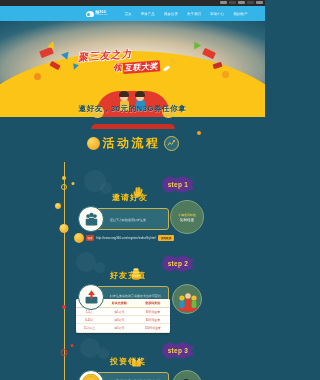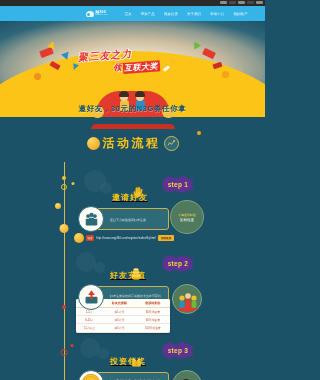--- a/index.html
+++ b/index.html
@@ -144,21 +144,21 @@
 
   
   .step { position:absolute; left:0; width:265px; z-index:28; }
   .step-label {
     position:absolute; width:32px; height:17px;
     background:#5b3391; color:#fcd34a; font-weight:bold;
     font-size:6.5px; display:flex; align-items:center; justify-content:center;
     clip-path:polygon(6% 18%,22% 2%,44% 16%,66% 0%,84% 16%,100% 30%,92% 52%,100% 76%,80% 88%,62% 100%,40% 86%,20% 100%,4% 78%,0 50%);
     letter-spacing:.3px;
   }
-  .step-head { position:absolute; display:flex; align-items:center; gap:2px;text-decoration:underline; }
+  .step-head { position:absolute; display:flex; align-items:center; gap:2px; }
   .step-head .t {
     font-size:8px; font-weight:bold; color:#fcc417; letter-spacing:1px;
   }
   .card {
     position:absolute; background:#2e6a77; border:1px solid #cbb24e;
     border-radius:3px;
   }
   .card-icon {
     position:absolute; width:26px; height:26px; border-radius:50%;
     background:#fdfdf6; border:1.5px solid #2c6a78;

